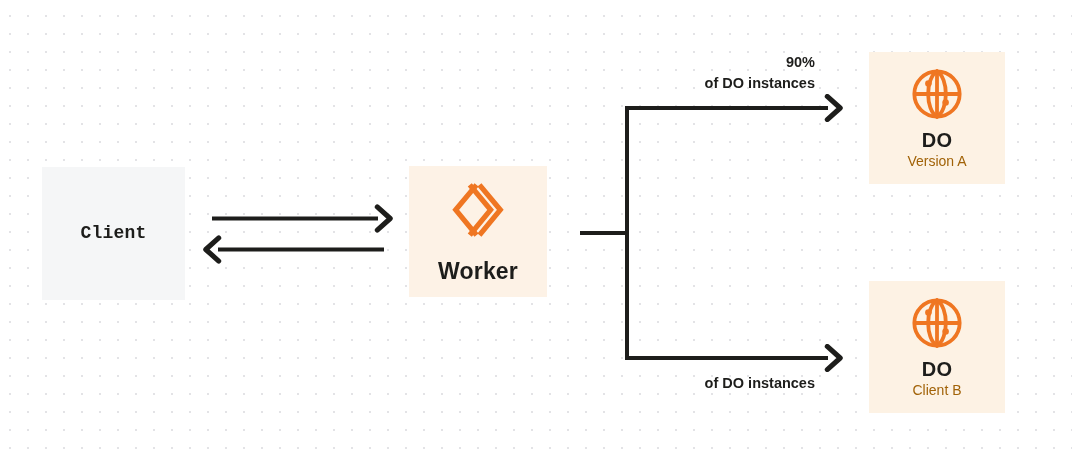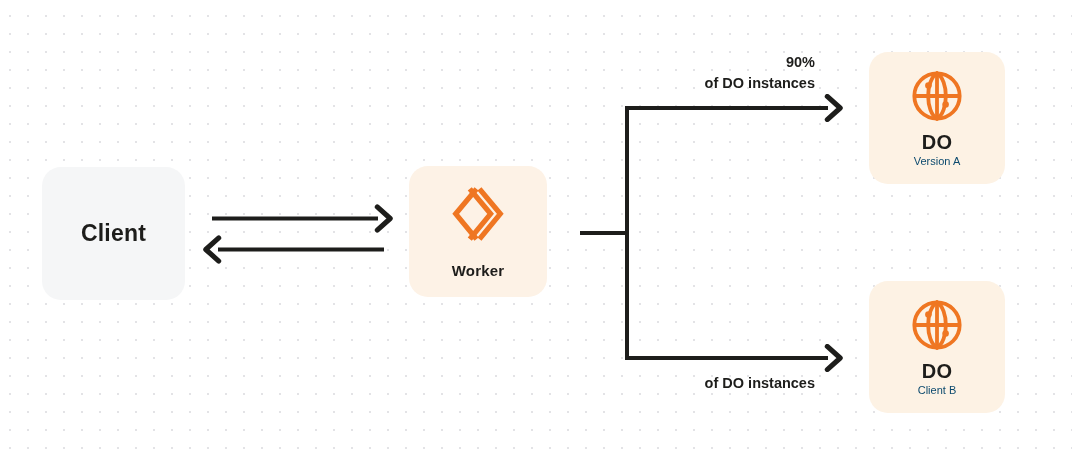--- a/index.html
+++ b/index.html
@@ -20,21 +20,21 @@
     background-color: #ffffff;
     background-image: radial-gradient(circle, #e3e3e6 1.1px, rgba(255,255,255,0) 1.2px);
     background-size: 18px 18px;
     background-position: 1px 7px;
   }
 
   
   .node {
     position: absolute;
     box-sizing: border-box;
-    border-radius: 19px;
+    border-radius: 0;
     display: flex;
     flex-direction: column;
     align-items: center;
     justify-content: center;
   }
   .node-client {
     left: 42px;
     top: 167px;
     width: 143px;
     height: 133px;
@@ -57,29 +57,30 @@
   .node-do-b { top: 281px; }
 
   .node-title {
     font-size: 20px;
     font-weight: bold;
     color: #1d1d1b;
     letter-spacing: 0.2px;
     line-height: 1.1;
   }
   .node-title-client {
+    font-size: 18px;
+    font-family: Liberation Mono, monospace;
+  }
+  .node-title-worker {
     font-size: 23px;
-  }
-  .node-title-worker {
-    font-size: 15px;
     margin-top: 16px;
   }
   .node-sub {
-    font-size: 11px;
-    color: #0c4a6e;
+    font-size: 14px;
+    color: #a16207;
     line-height: 1.25;
     margin-top: 2px;
   }
 
   .icon-wrap {
     display: flex;
     align-items: center;
     justify-content: center;
   }
   .icon-worker {

